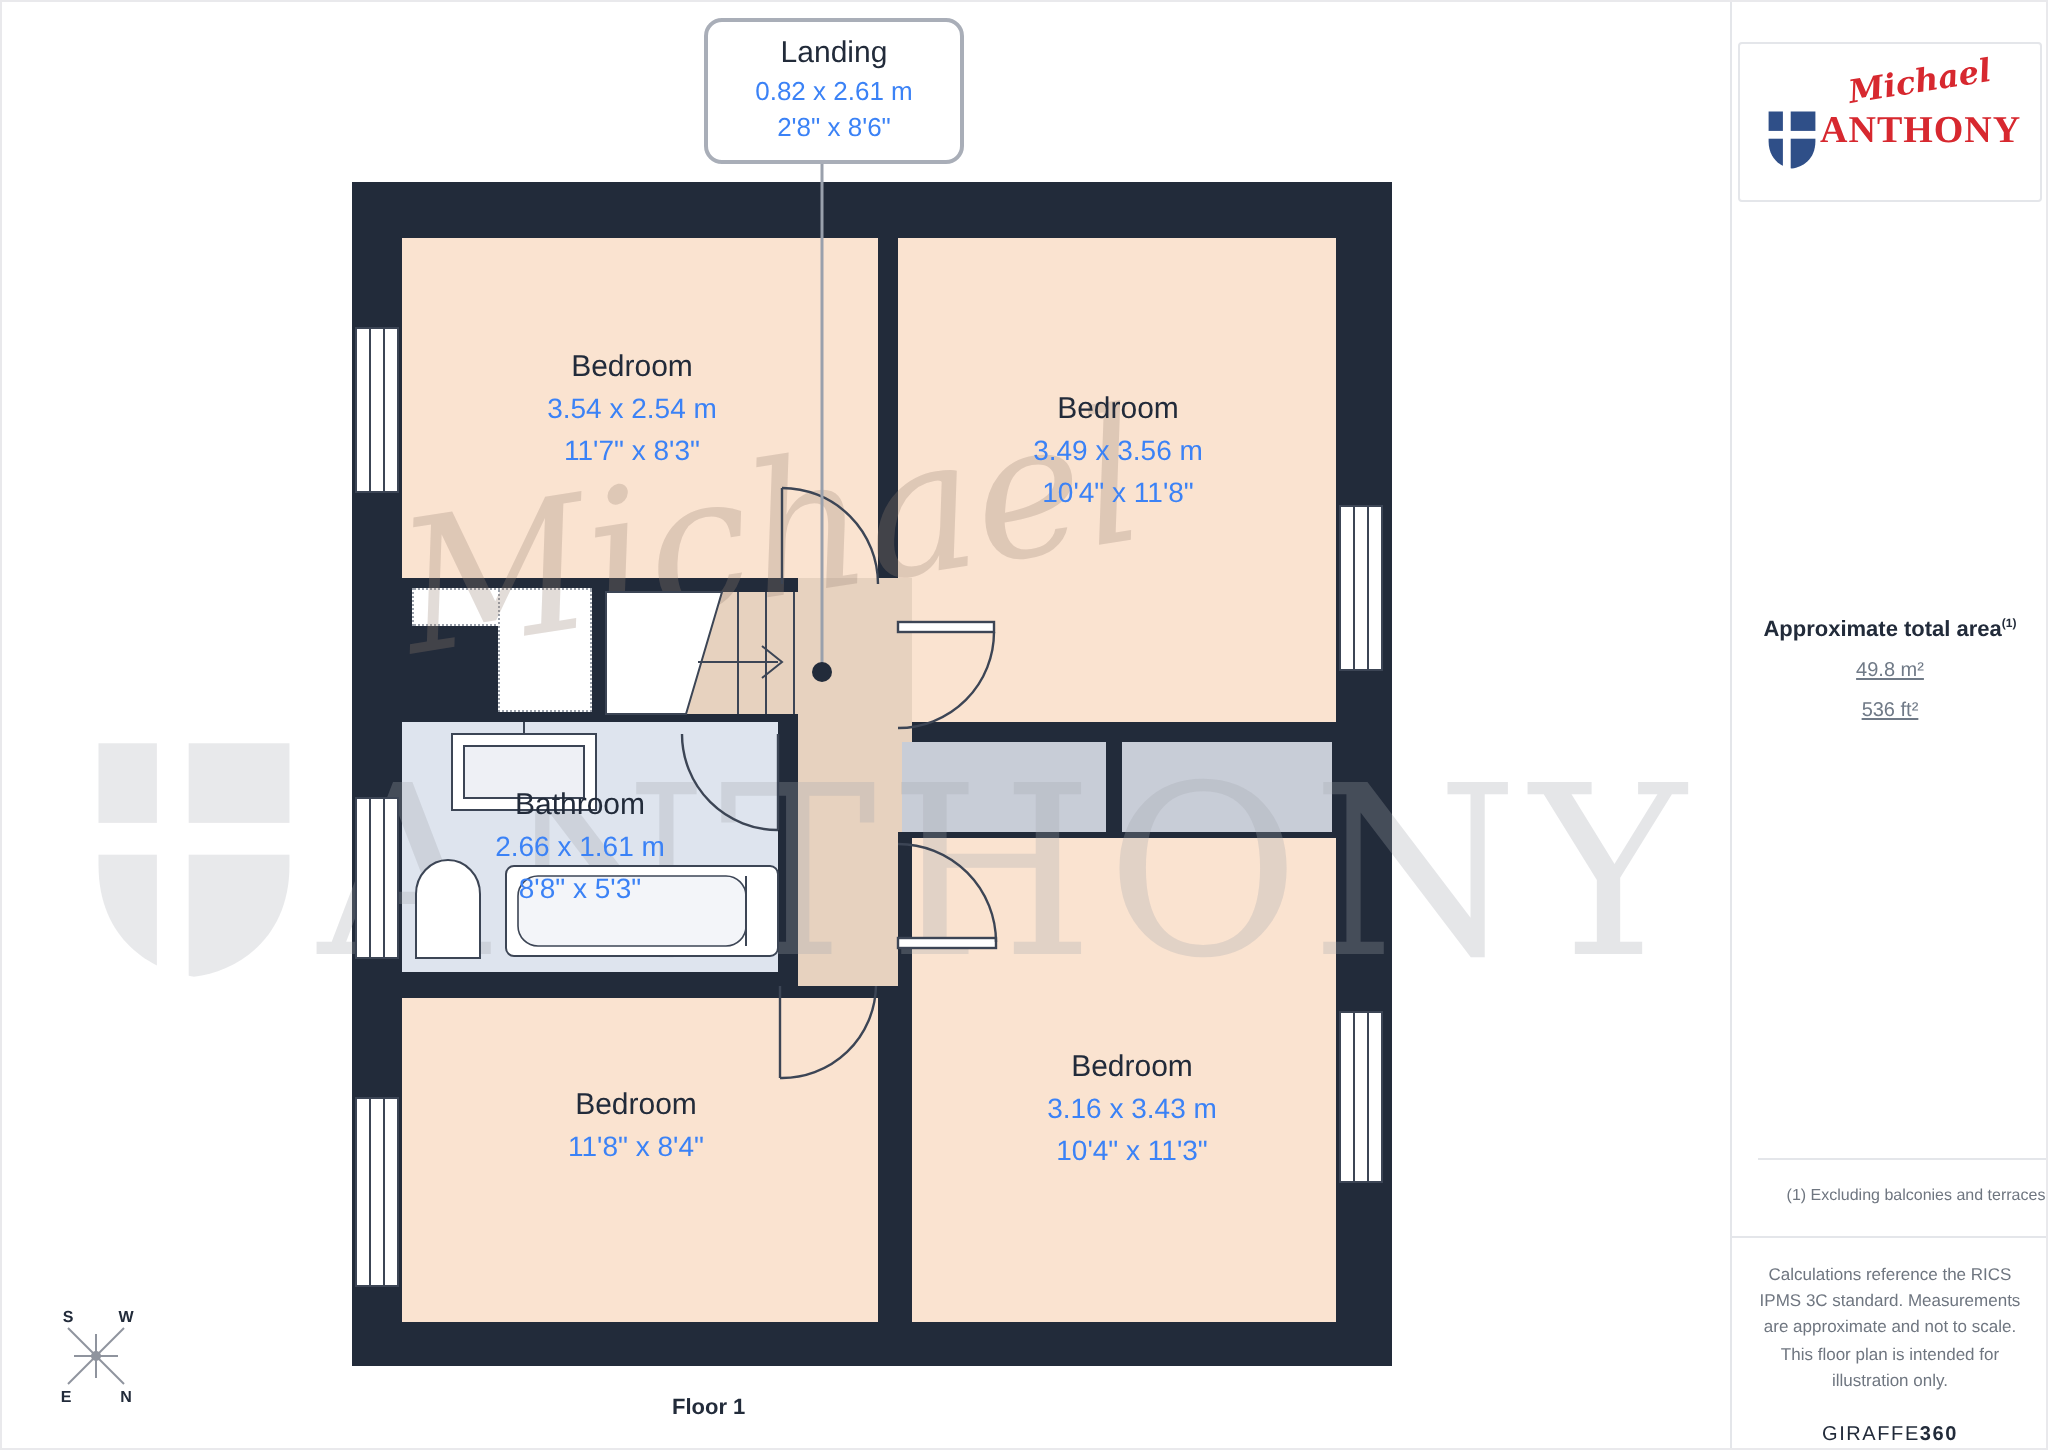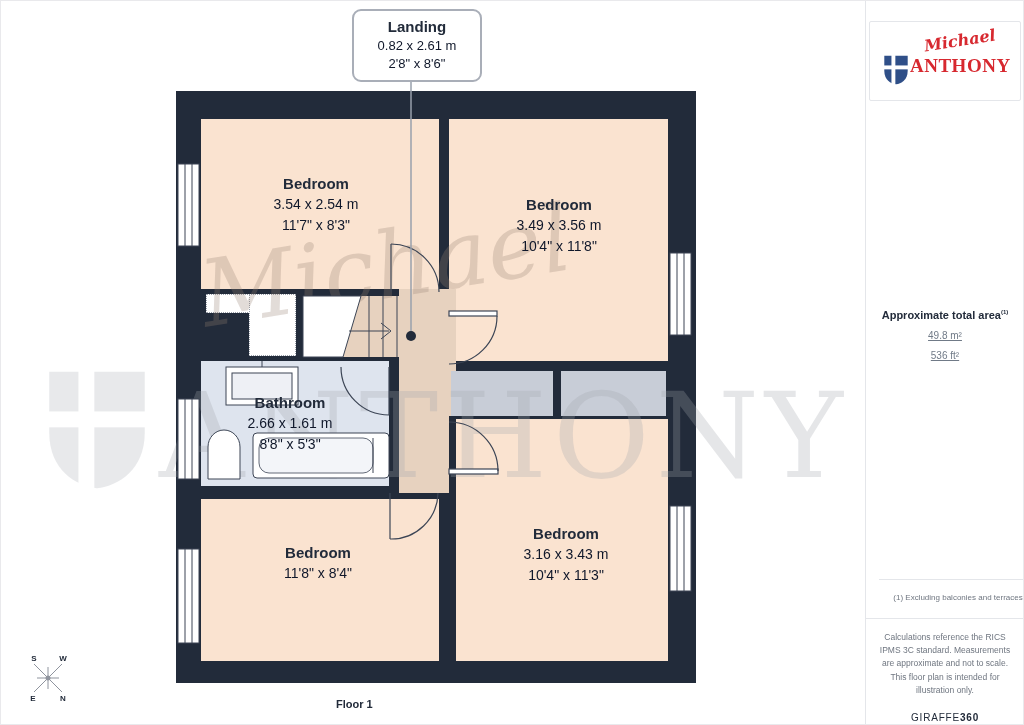--- a/index.html
+++ b/index.html
@@ -21,22 +21,22 @@
   .stairs-zone{left:302px;top:295px;width:96px;height:61px;background:#e7d2bf;}
   .storage{background:#c8cdd7;}
   .storage-1{left:450px;top:370px;width:102px;height:45px;}
   .storage-2{left:560px;top:370px;width:105px;height:45px;}
   .wall-patch{left:448px;top:415px;width:7px;height:77px;background:#222b3a;}
   .eaves{background:#ffffff;border:1px dotted #9aa0aa;box-sizing:border-box;}
   .eaves-h{left:205px;top:293px;width:90px;height:19px;}
   .eaves-v{left:248px;top:293px;width:47px;height:62px;}
   
   .room-label{text-align:center;z-index:6;}
-  .room-name{font-size:15px;font-weight:700;color:#222b3a;line-height:21px;}
-  .room-dim{font-size:14px;color:#0f172a;line-height:21px;}
+  .room-name{font-size:15px;font-weight:400;color:#222b3a;line-height:21px;}
+  .room-dim{font-size:14px;color:#3b82f6;line-height:21px;}
   .lbl-tl{left:205px;top:172px;width:220px;}
   .lbl-tr{left:452px;top:193px;width:212px;}
   .lbl-bath{left:198px;top:391px;width:182px;}
   .lbl-bl{left:208px;top:541px;width:218px;}
   .lbl-br{left:460px;top:522px;width:210px;}
   .lbl-bath .room-name{font-size:15px;}
   
   .callout{left:351px;top:8px;width:118px;background:#fff;border:2px solid #a9aeb8;
     border-radius:9px;text-align:center;padding:5px 4px 7px;z-index:7;}
   .callout .room-name{font-size:15px;}

